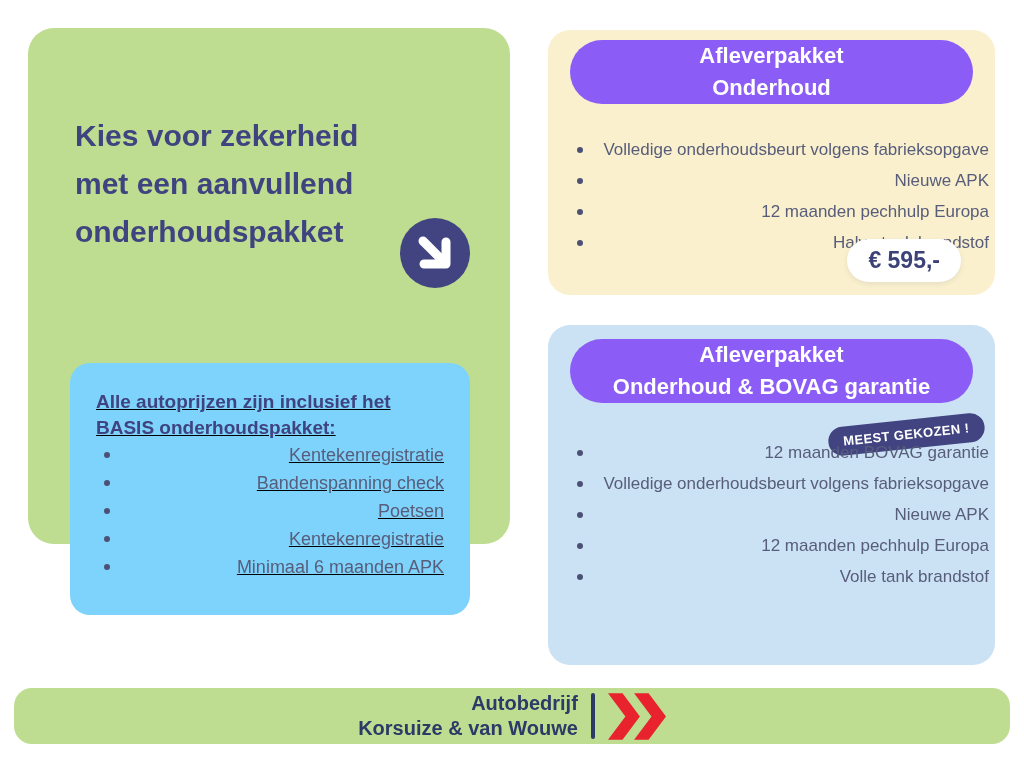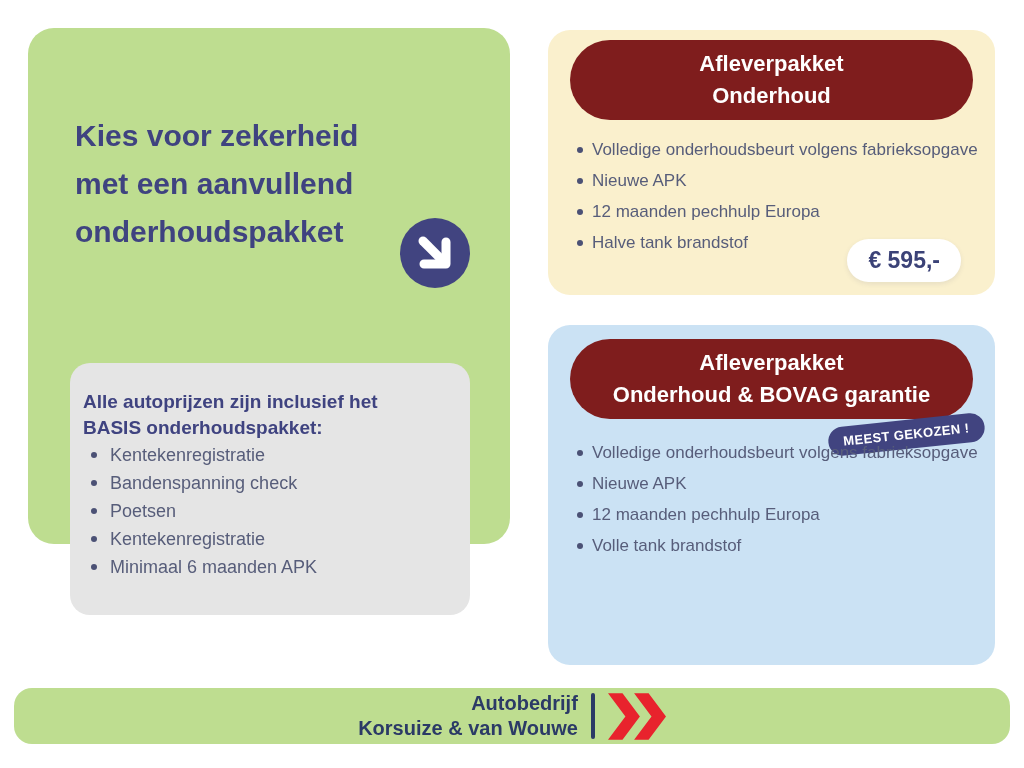--- a/index.html
+++ b/index.html
@@ -20,46 +20,47 @@
   }
   .arrow-circle {
     position:absolute; left:372px; top:190px; width:70px; height:70px;
     background:#414480; border-radius:50%;
   }
   .arrow-circle svg { position:absolute; left:0; top:0; }
 
   
   .basis-card {
     position:absolute; left:42px; top:335px; width:400px; height:252px;
-    background:#e5e5e5; border-radius:20px; box-sizing:border-box;
-    padding:26px 13px;
+    background:#7dd3fc; border-radius:20px; box-sizing:border-box;
+    padding:26px 26px;
+    text-decoration:underline;
   }
   .basis-heading {
     margin:0; font-size:19px; line-height:26px; font-weight:bold;
     color:#3f4380; white-space:pre-line;
   }
   ul.blist { list-style:none; margin:0; padding:0; }
-  ul.blist li { position:relative; color:#575d7a; }
+  ul.blist li { position:relative; color:#575d7a;text-align:right; }
   ul.blist li::before {
     content:""; position:absolute; width:6px; height:6px;
     border-radius:50%; background:#4b5175;
   }
   .basis-list { margin-top:18px; }
   .basis-list li { font-size:18px; line-height:28px; padding-left:27px; }
   .basis-list li::before { left:8px; top:11px; }
 
   
   .package-card { position:absolute; left:548px; width:447px; border-radius:22px; }
   .card-onderhoud { top:30px;  height:265px; background:#faf0cd; }
   .card-bovag     { top:325px; height:340px; background:#cbe2f4; }
 
   .pill-header {
     position:absolute; left:22px; width:403px; box-sizing:border-box;
-    background:#7f1d1d; border-radius:40px; color:#ffffff; text-align:center;
-    font-weight:bold; font-size:22px; line-height:32px; padding:8px 10px;
+    background:#8b5cf6; border-radius:40px; color:#ffffff; text-align:center;
+    font-weight:bold; font-size:22px; line-height:32px; padding:0 10px;
     white-space:pre-line;
   }
   .card-onderhoud .pill-header { top:10px; }
   .card-bovag     .pill-header { top:14px; }
 
   .pkg-list { position:absolute; left:30px; right:6px; }
   .card-onderhoud .pkg-list { top:104px; }
   .card-bovag     .pkg-list { top:112px; }
   .pkg-list li { font-size:17px; line-height:31px; padding-left:14px; white-space:pre; }
   .pkg-list li::before { left:-1px; top:13px; }
@@ -145,20 +146,21 @@
       </ul>
     <div class="price-badge">€ 595,-</div>
   </div>
 
   <div class="package-card card-bovag">
     <div class="pill-header">Afleverpakket
 Onderhoud &amp; BOVAG garantie</div>
     <div class="best-badge">MEEST GEKOZEN !</div>
     <ul class="blist pkg-list">
 
+        <li>12 maanden BOVAG garantie</li>
 
         <li>Volledige onderhoudsbeurt volgens fabrieksopgave</li>
 
         <li>Nieuwe APK</li>
 
         <li>12 maanden pechhulp Europa</li>
 
 
         <li>Volle tank brandstof</li>
       </ul>

